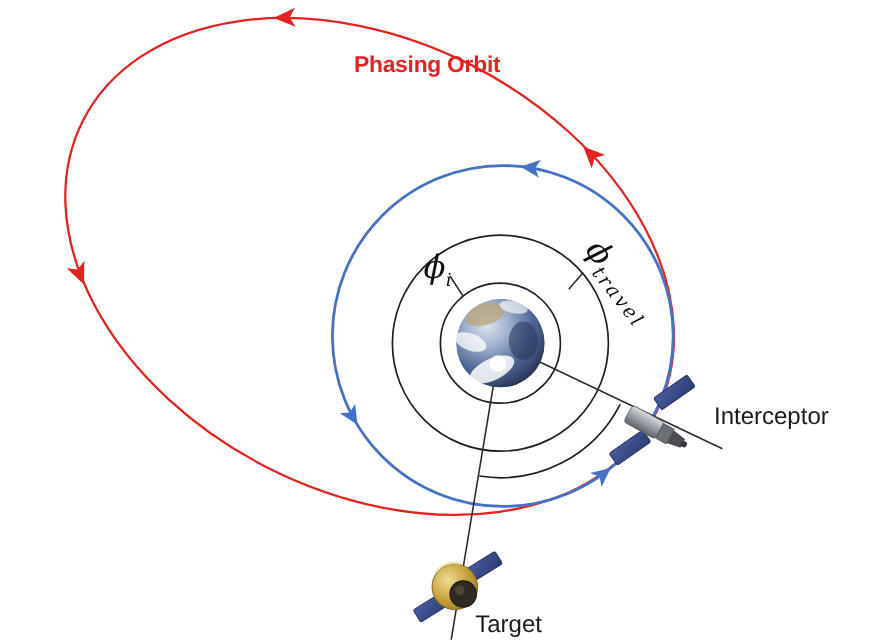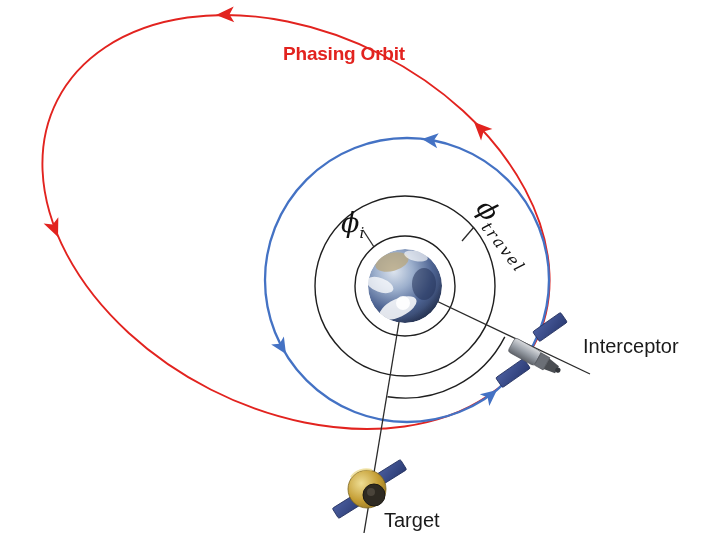--- a/index.html
+++ b/index.html
@@ -1,18 +1,18 @@
 <!DOCTYPE html>
 <html><head>
 <meta charset="utf-8">
 <style>
   html,body{margin:0;padding:0;background:#fff;}
   .stage{
     position:relative;width:694px;height:534px;background:#ffffff;
-    font-family:"Liberation Sans",sans-serif;overflow:hidden;
+    font-family:"Liberation Sans",sans-serif;overflow:hidden;margin-left:12px;
   }
   svg{display:block;}
   text{user-select:none;}
   .lbl-sans{font-family:"Liberation Sans",sans-serif;}
   .lbl-math{font-family:"DejaVu Serif","Liberation Serif",serif;font-style:italic;}
 </style>
 </head>
 <body>
 
 <div class="stage">

